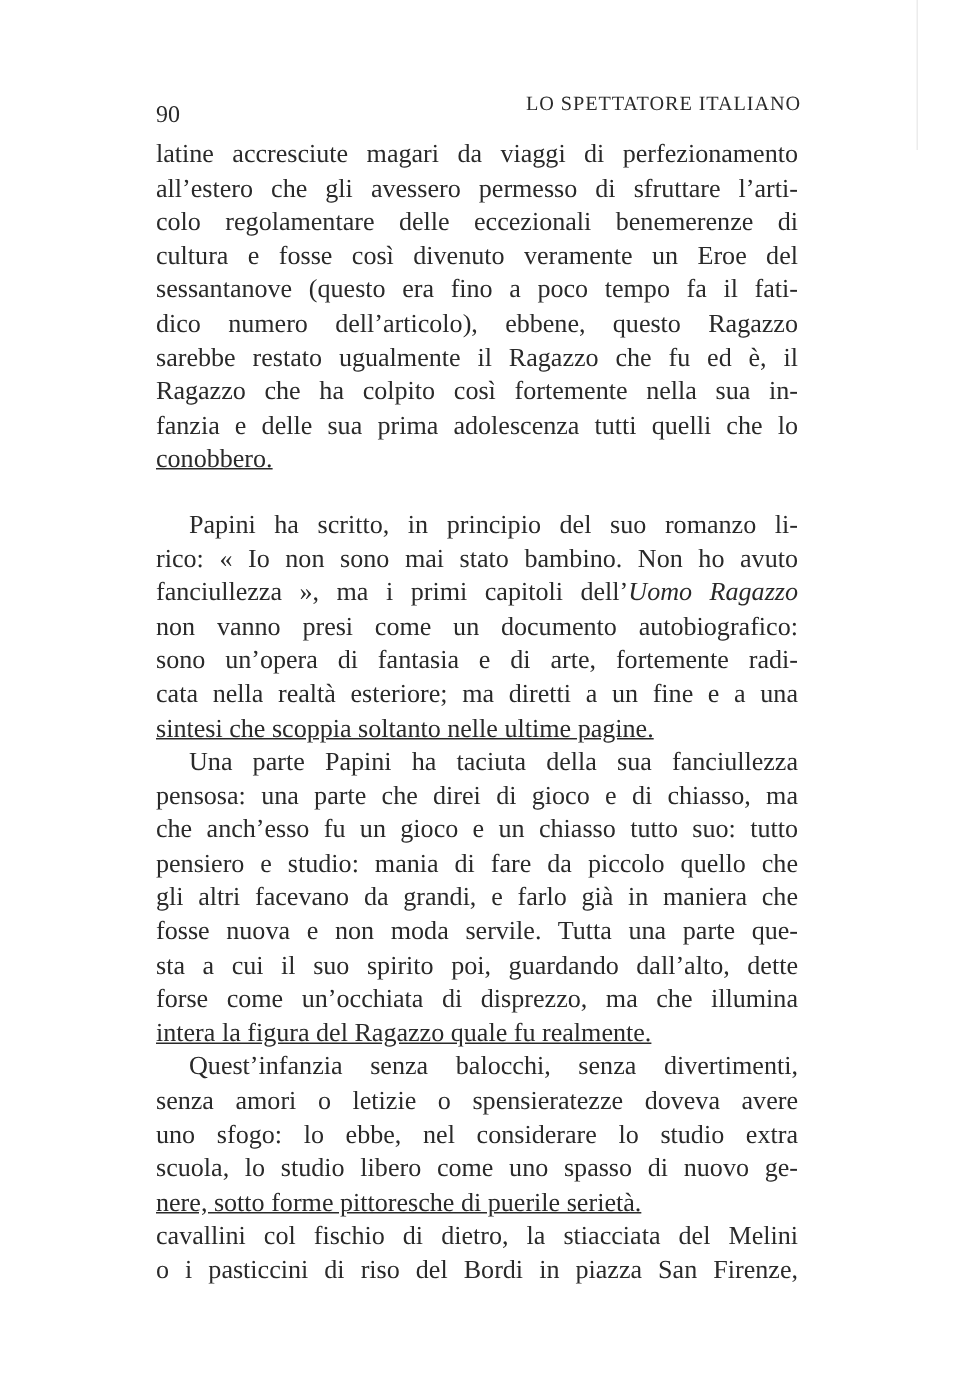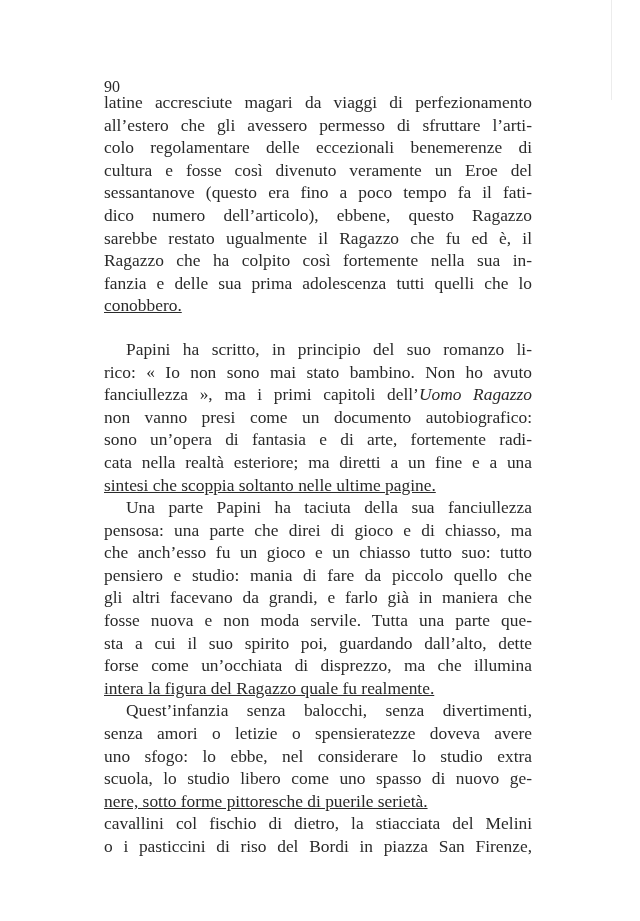--- a/index.html
+++ b/index.html
@@ -18,21 +18,21 @@
     .edge-line {
       position: absolute;
       left: 611px;
       top: 0;
       width: 1px;
       height: 100px;
       background: #ececec;
     }
     .running-head {
       position: absolute;
-      top: 68px;
+      top: 58px;
       left: 104px;
       width: 430px;
       height: 24px;
     }
     .page-number {
       position: absolute;
       left: 0;
       top: 10px;
       font-size: 16px;
     }
@@ -73,20 +73,21 @@
       font-style: italic;
     }
   </style>
 </head>
 <body>
 
 <div class="edge-line"></div>
 
 <div class="running-head">
   <span class="page-number">90</span>
+  <span class="journal-title">LO SPETTATORE ITALIANO</span>
 </div>
 
 <div class="body-text">
 
   <div>
     <span class="line">latine accresciute magari da viaggi di perfezionamento</span>
     <span class="line">all’estero che gli avessero permesso di sfruttare l’arti-</span>
     <span class="line">colo regolamentare delle eccezionali benemerenze di</span>
     <span class="line">cultura e fosse così divenuto veramente un Eroe del</span>
     <span class="line">sessantanove (questo era fino a poco tempo fa il fati-</span>

